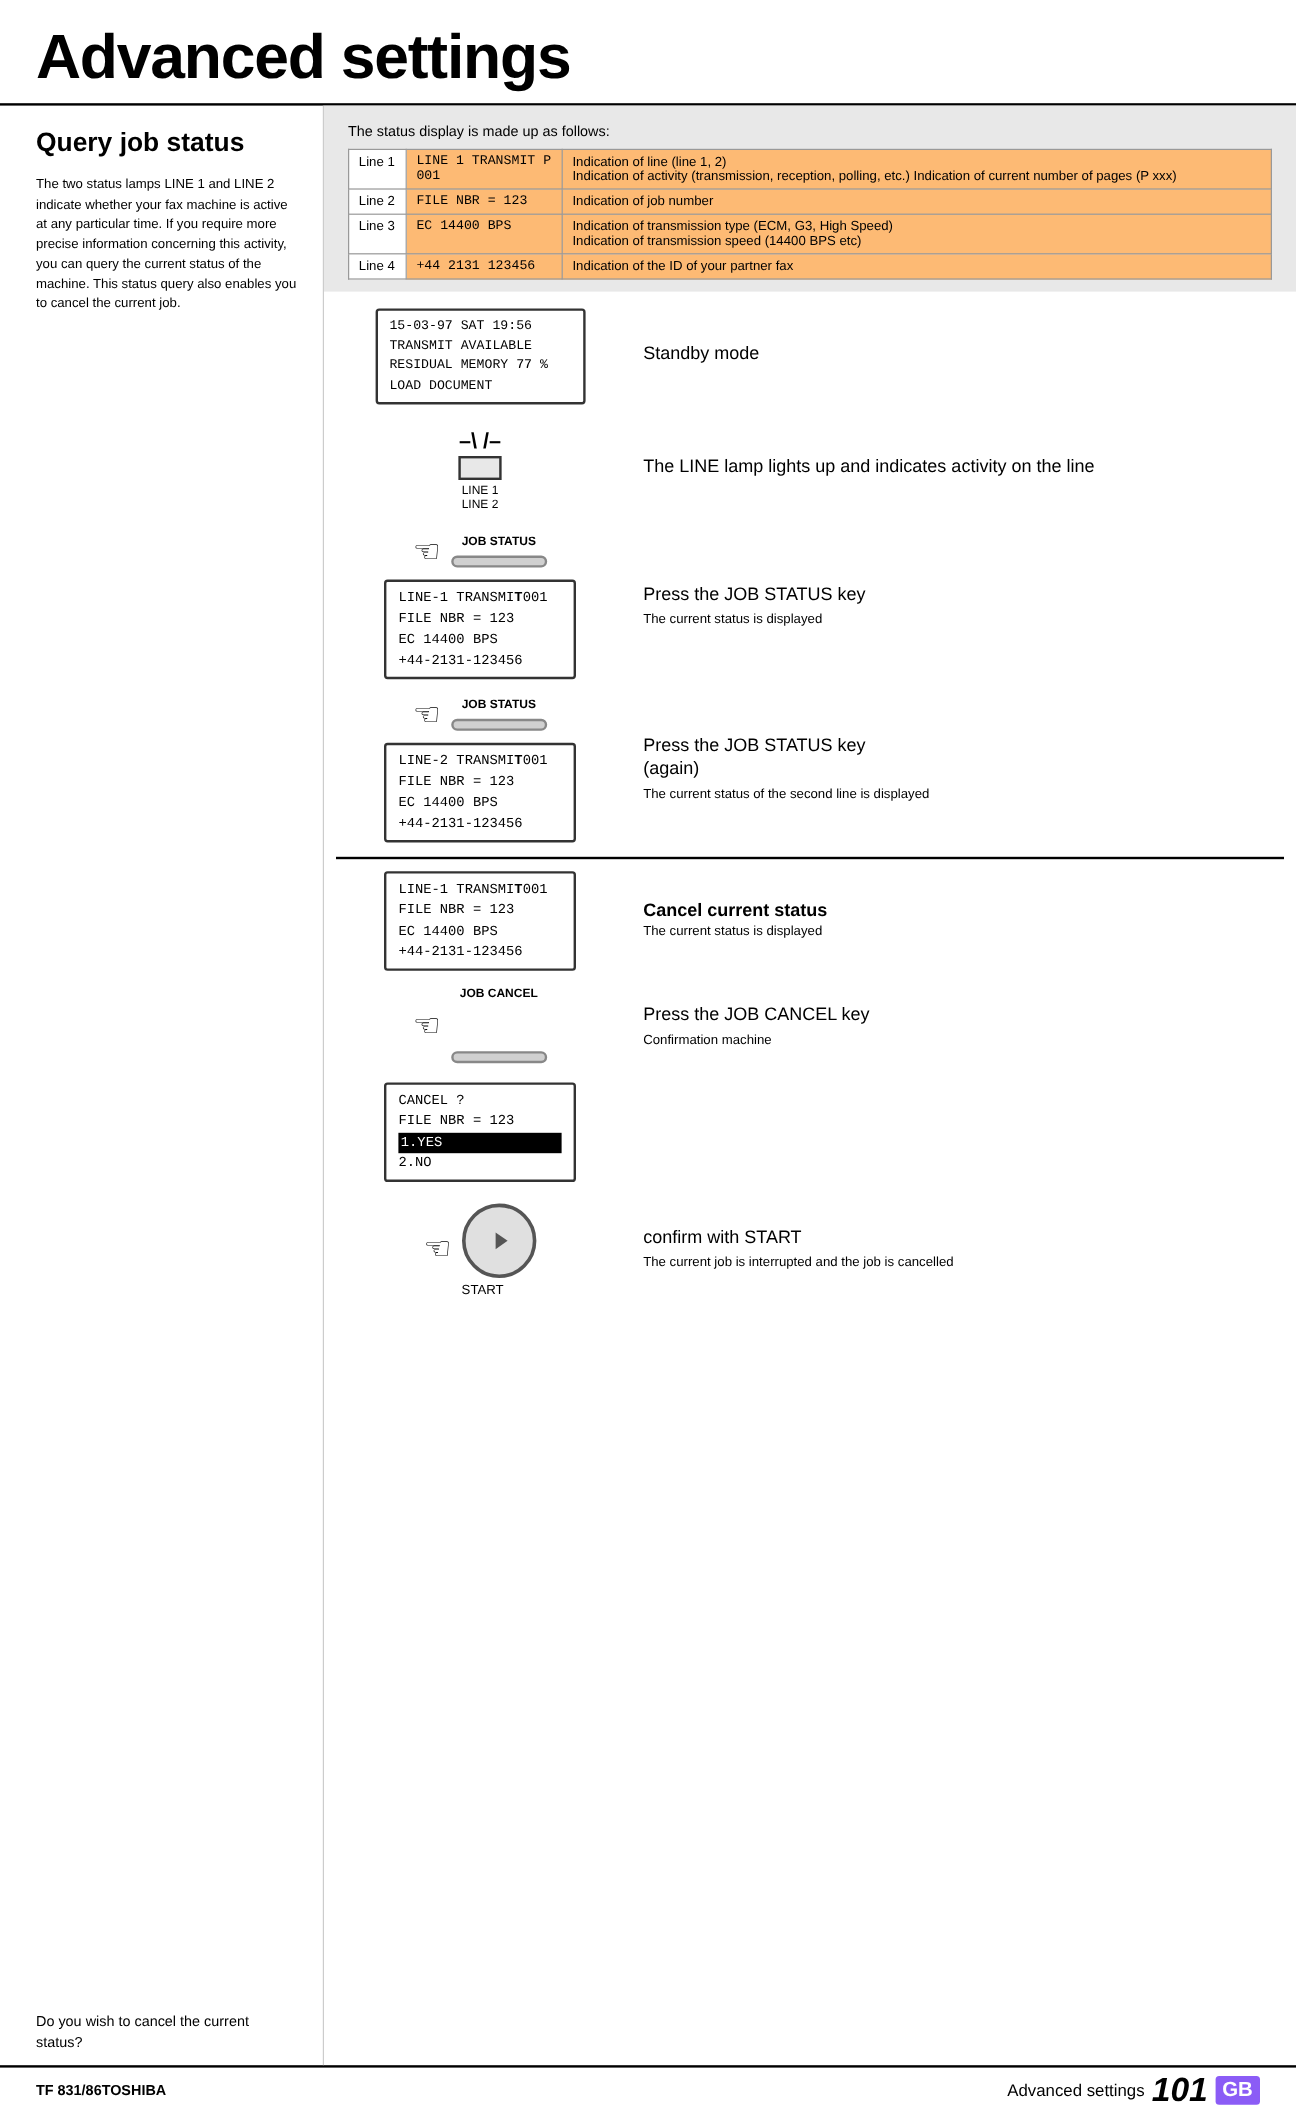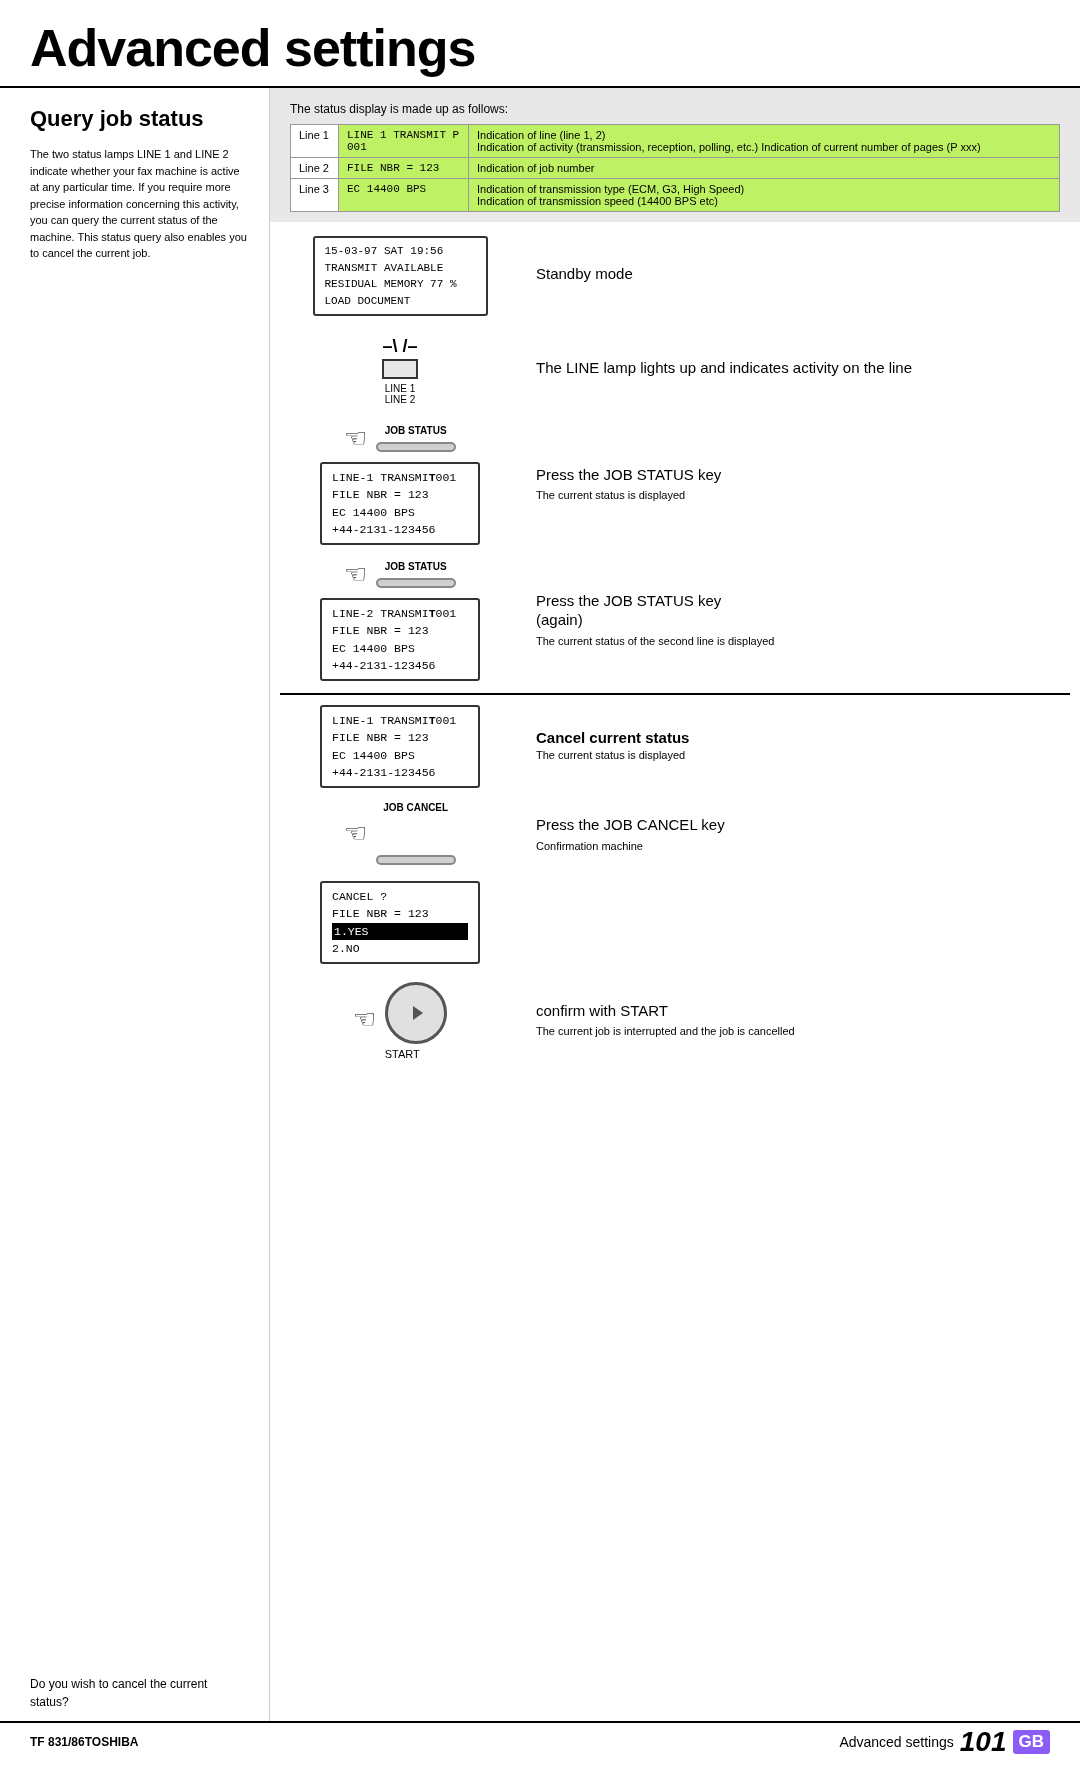--- a/index.html
+++ b/index.html
@@ -79,21 +79,21 @@
     .status-table-title {
       font-size: 12px;
       margin-bottom: 8px;
       color: #000;
     }
     .status-table td {
       border: 1px solid #999;
       font-size: 11px;
       padding: 4px 8px;
       vertical-align: top;
-      background: #bef264;
+      background: #fdba74;
     }
     .status-table td.line-label {
       font-weight: normal;
       white-space: nowrap;
       width: 48px;
       background: #fff;
     }
     .status-table td.line-content {
       font-family: 'Courier New', monospace;
       font-size: 11px;
@@ -333,20 +333,25 @@
           <tr>
             <td class="line-label">Line 2</td>
             <td class="line-content">FILE NBR = 123</td>
             <td class="line-desc">Indication of job number</td>
           </tr>
           <tr>
             <td class="line-label">Line 3</td>
             <td class="line-content">EC 14400 BPS</td>
             <td class="line-desc">Indication of transmission type (ECM, G3, High Speed)<br>Indication of transmission speed (14400 BPS etc)</td>
           </tr>
+          <tr>
+            <td class="line-label">Line 4</td>
+            <td class="line-content">+44 2131 123456</td>
+            <td class="line-desc">Indication of the ID of your partner fax</td>
+          </tr>
         </tbody>
       </table>
     </div>
 
     <div class="steps-section">
 
       <div class="step-row">
         <div class="step-left">
           <div class="standby-display">
             <span>15-03-97  SAT  19:56</span><br>

